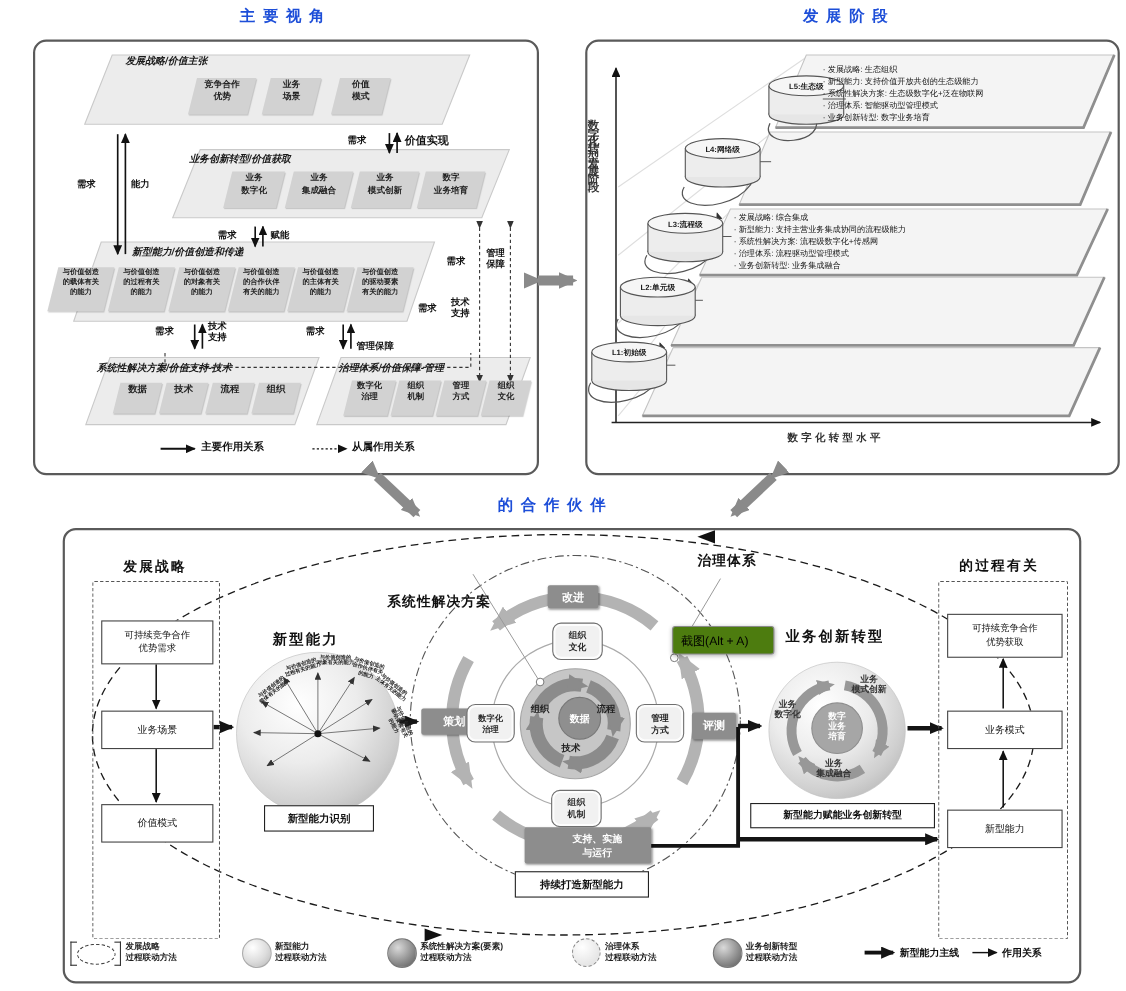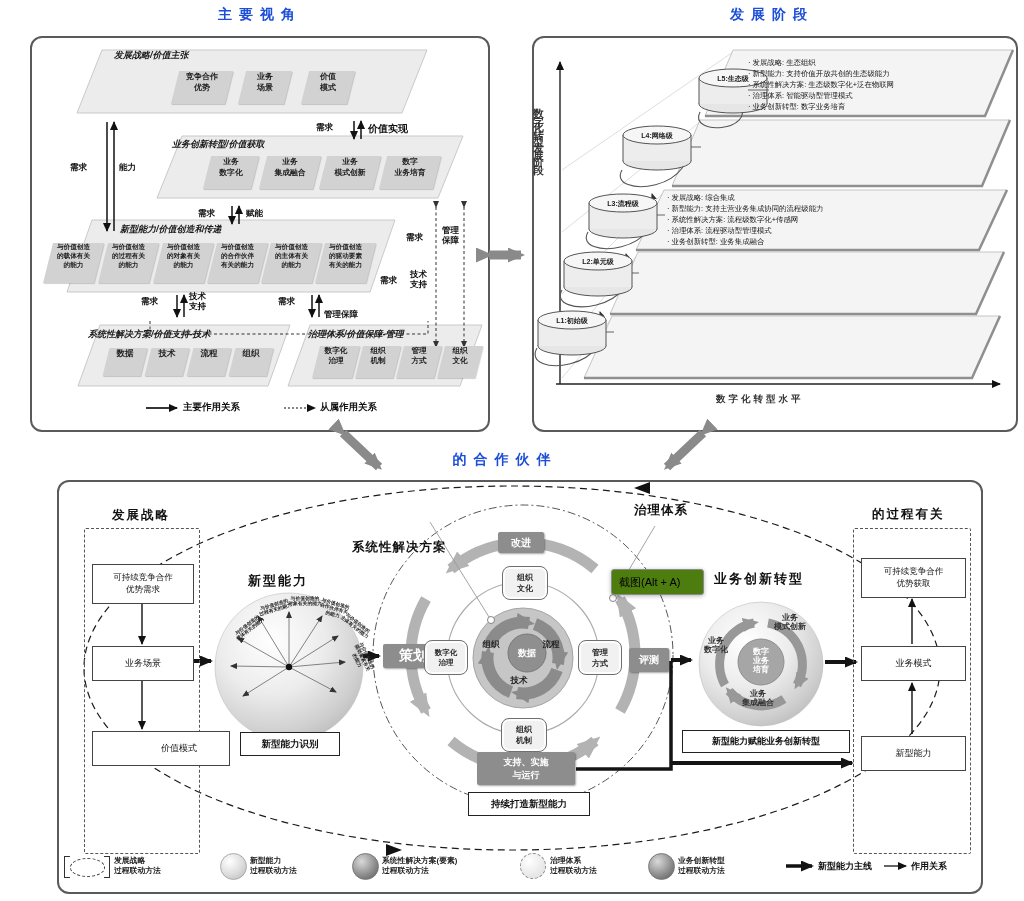--- a/index.html
+++ b/index.html
@@ -426,21 +426,21 @@
 · 治理体系: 流程驱动型管理模式
 · 业务创新转型: 业务集成融合</div>
 
   <div class="bigtitle" style="left:405px;top:451px;width:200px;">的合作伙伴</div>
 
   <div class="t b" style="left:112px;top:508px;font-size:12.5px;letter-spacing:2px;">发展战略</div>
   <div class="col" style="left:84px;top:528px;width:114px;height:324px;"></div>
   <div class="bx ml" style="left:92px;top:564px;width:100px;height:38px;font-size:8.5px;">可持续竞争合作
 优势需求</div>
   <div class="bx" style="left:92px;top:646px;width:100px;height:33px;font-size:9px;">业务场景</div>
-  <div class="bx" style="left:92px;top:731px;width:100px;height:33px;font-size:9px;padding-left:36px;">价值模式</div>
+  <div class="bx" style="left:92px;top:731px;width:100px;height:33px;font-size:9px;">价值模式</div>
 
   <div class="t b" style="left:248px;top:574px;font-size:13px;letter-spacing:2px;">新型能力</div>
   <div class="chip" style="left:226px;top:622px;width:46px;transform:rotate(-38deg);">与价值创造的
 载体有关的能力</div>
   <div class="chip" style="left:252px;top:602px;width:46px;transform:rotate(-17deg);">与价值创造的
 过程有关的能力</div>
   <div class="chip" style="left:282px;top:596px;width:46px;">与价值创造的
 对象有关的能力</div>
   <div class="chip" style="left:311px;top:601px;width:46px;transform:rotate(16deg);">与价值创造的
 合作伙伴有关
@@ -449,23 +449,23 @@
 主体有关的能力</div>
   <div class="chip" style="left:339px;top:650px;width:46px;transform:rotate(64deg);">与价值创造的
 驱动要素有关
 的能力</div>
   <div class="bx b" style="left:240px;top:732px;width:98px;height:22px;font-size:9.5px;border-width:1.5px;border-color:#222;">新型能力识别</div>
 
   <div class="t b" style="left:352px;top:508px;font-size:12.5px;letter-spacing:1px;margin-top:32px;">系统性解决方案</div>
   <div class="t b" style="left:634px;top:503px;font-size:12.5px;letter-spacing:1px;">治理体系</div>
 
   <div class="dk" style="left:498px;top:532px;width:46px;height:21px;font-size:10px;">改进</div>
-  <div class="dk" style="left:383px;top:644px;width:60px;height:24px;font-size:14px;font-family:Liberation Serif, serif;">策划</div>
+  <div class="dk" style="left:383px;top:644px;width:60px;height:24px;font-size:10px;font-family:Liberation Serif, serif;">策划</div>
   <div class="dk" style="left:629px;top:648px;width:40px;height:24px;font-size:10px;">评测</div>
-  <div class="dk ml" style="left:477px;top:752px;width:98px;height:33px;font-size:9px;">支持、实施
+  <div class="dk ml" style="left:477px;top:752px;width:98px;height:33px;font-size:9px;padding-left:17px;">支持、实施
 与运行</div>
   <div class="bx b" style="left:468px;top:792px;width:120px;height:22px;font-size:9.5px;border-width:1.5px;border-color:#222;">持续打造新型能力</div>
 
   <div class="pill" style="left:502px;top:566px;width:44px;height:32px;font-size:8px;">组织
 文化</div>
   <div class="pill" style="left:424px;top:640px;width:42px;height:33px;font-size:7.5px;">数字化
 治理</div>
   <div class="pill" style="left:578px;top:640px;width:42px;height:33px;font-size:8px;">管理
 方式</div>
   <div class="pill" style="left:501px;top:718px;width:44px;height:32px;font-size:8px;">组织

